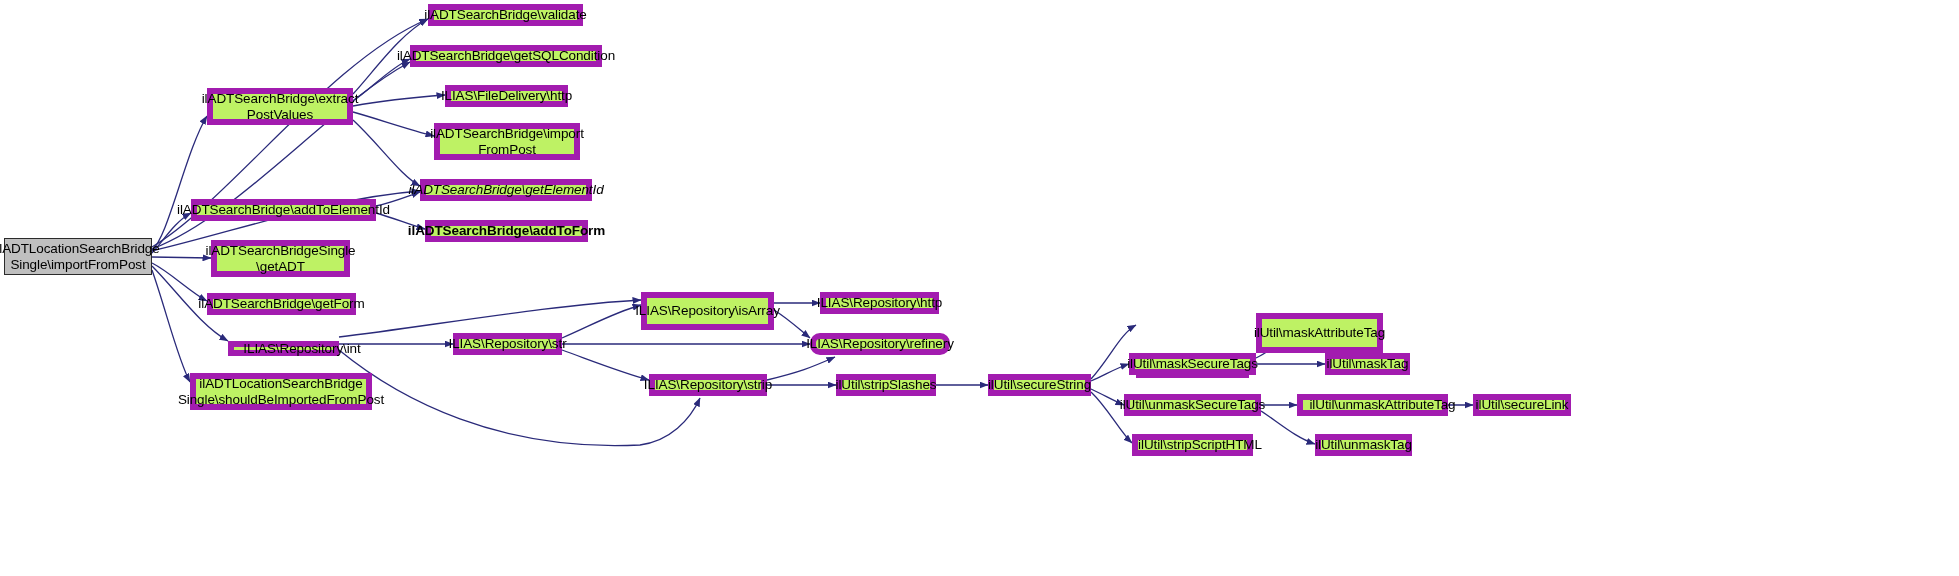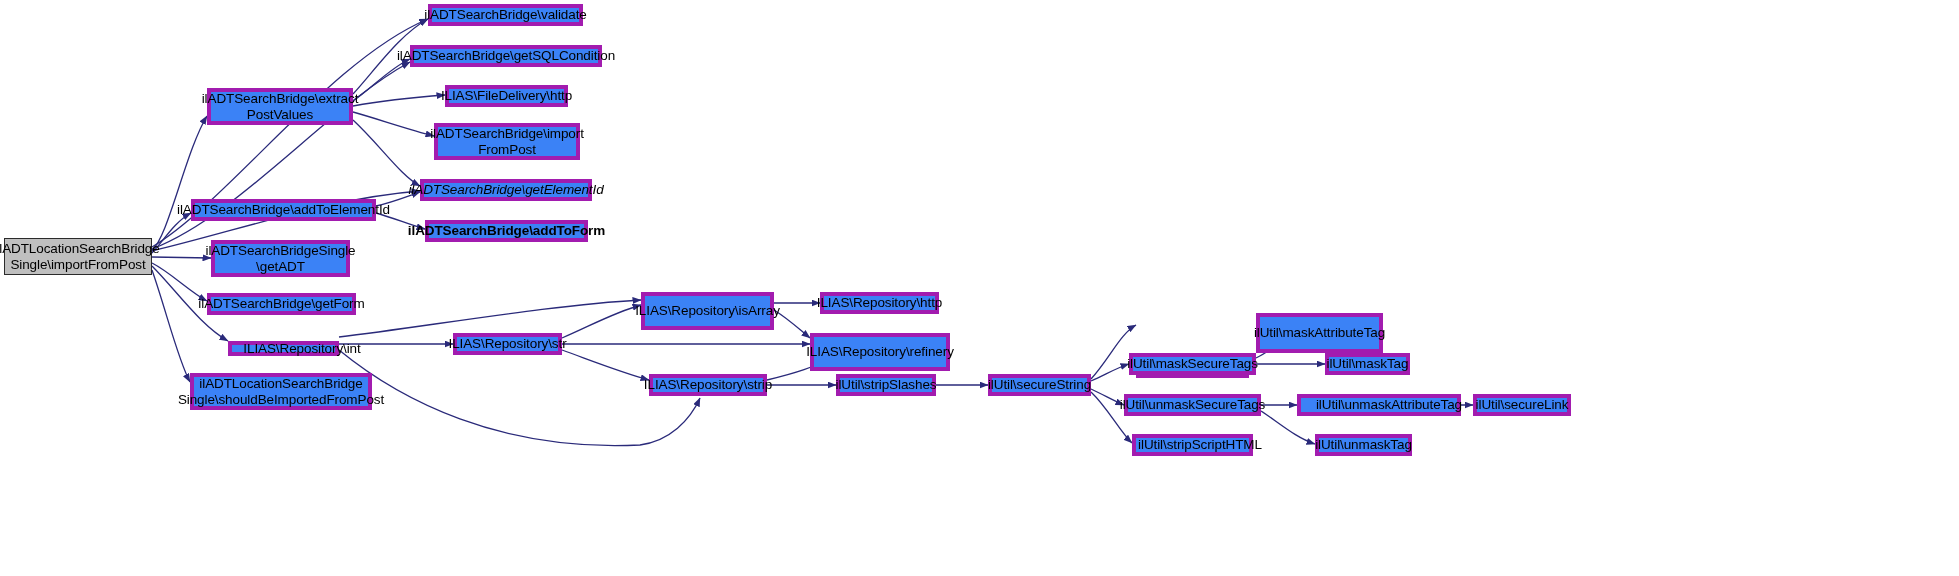--- a/index.html
+++ b/index.html
@@ -8,22 +8,22 @@
     width:1959px;
     height:576px;
     background:#ffffff;
     font-family:"Liberation Sans", sans-serif;
     overflow:hidden;
   }
   #edges{position:absolute;left:0;top:0;width:1959px;height:576px;pointer-events:none;}
   .node{
     position:absolute;
     box-sizing:border-box;
-    border:4px solid #a21caf;
-    background:#3b82f6;
+    border:6px solid #a21caf;
+    background:#bef264;
     color:#000000;
     display:flex;
     align-items:center;
     justify-content:center;
     text-align:center;
     font-size:13.5px;
     line-height:15.5px;
     letter-spacing:-0.1px;
     white-space:pre-line;
     padding:0 4px;
@@ -97,27 +97,27 @@
       <div class="node" style="left: 425px; top: 220px; width: 163px; height: 22px; font-weight: bold;">ilADTSearchBridge\addToForm</div>
       <div class="node" style="left: 211px; top: 240px; width: 139px; height: 37px;">ilADTSearchBridgeSingle
 \getADT</div>
       <div class="node" style="left: 207px; top: 293px; width: 149px; height: 22px;">ilADTSearchBridge\getForm</div>
       <div class="node" style="left: 228px; top: 341px; width: 111px; height: 15px; padding-left: 41px;">ILIAS\Repository\int</div>
       <div class="node" style="left: 190px; top: 373px; width: 182px; height: 37px;">ilADTLocationSearchBridge
 Single\shouldBeImportedFromPost</div>
       <div class="node" style="left: 453px; top: 333px; width: 109px; height: 22px;">ILIAS\Repository\str</div>
       <div class="node" style="left: 641px; top: 292px; width: 133px; height: 38px;">ILIAS\Repository\isArray</div>
       <div class="node" style="left: 820px; top: 292px; width: 119px; height: 22px;">ILIAS\Repository\http</div>
-      <div class="node" style="left: 810px; top: 333px; width: 140px; height: 38px;">ILIAS\Repository\refinery</div>
+      <div class="node" style="left: 810px; top: 333px; width: 140px; height: 22px; border-radius: 10px;">ILIAS\Repository\refinery</div>
       <div class="node" style="left: 649px; top: 374px; width: 118px; height: 22px;">ILIAS\Repository\strip</div>
       <div class="node" style="left: 836px; top: 374px; width: 100px; height: 22px;">ilUtil\stripSlashes</div>
       <div class="node" style="left: 988px; top: 374px; width: 103px; height: 22px;">ilUtil\secureString</div>
       <div class="node" style="left: 1136px; top: 313px; width: 113px; height: 22px; margin-top: 43px;">ilUtil\getSecureTags</div>
       <div class="node" style="left: 1129px; top: 353px; width: 127px; height: 22px;">ilUtil\maskSecureTags</div>
       <div class="node" style="left: 1124px; top: 394px; width: 137px; height: 22px;">ilUtil\unmaskSecureTags</div>
       <div class="node" style="left: 1132px; top: 434px; width: 121px; height: 22px; padding-left: 19px;">ilUtil\stripScriptHTML</div>
       <div class="node" style="left: 1256px; top: 313px; width: 127px; height: 40px;">ilUtil\maskAttributeTag</div>
       <div class="node" style="left: 1325px; top: 353px; width: 85px; height: 22px;">ilUtil\maskTag</div>
-      <div class="node" style="left: 1297px; top: 394px; width: 164px; height: 22px; padding-left: 24px;">ilUtil\unmaskAttributeTag</div>
+      <div class="node" style="left: 1297px; top: 394px; width: 151px; height: 22px; padding-left: 24px;">ilUtil\unmaskAttributeTag</div>
       <div class="node" style="left: 1315px; top: 434px; width: 97px; height: 22px;">ilUtil\unmaskTag</div>
       <div class="node" style="left: 1473px; top: 394px; width: 98px; height: 22px;">ilUtil\secureLink</div>
     </div>
 </div>
 
 </body></html>

